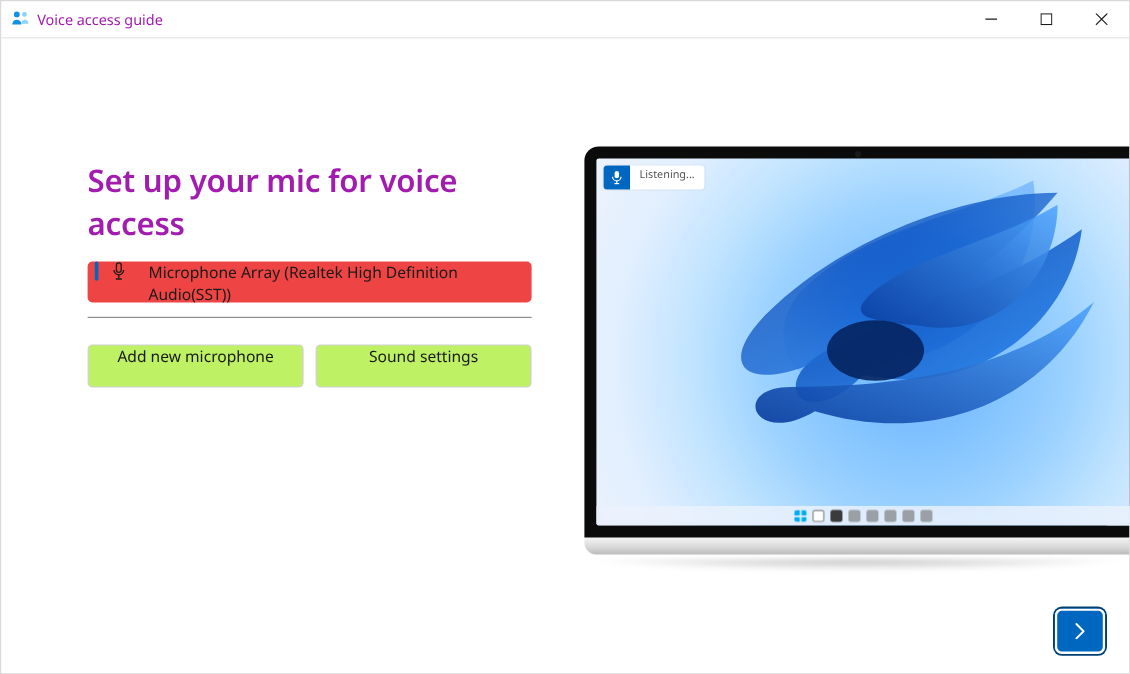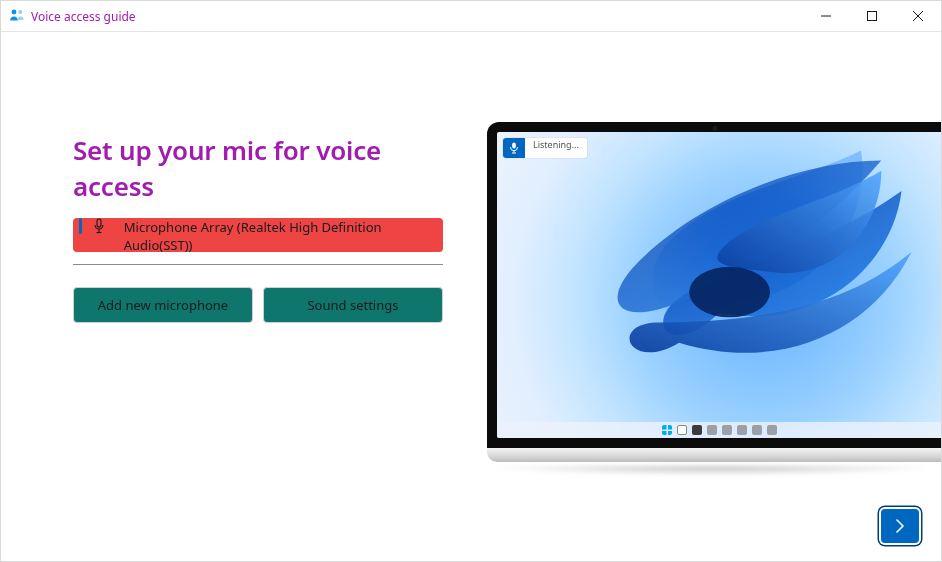--- a/index.html
+++ b/index.html
@@ -116,24 +116,24 @@
     margin-bottom: 22px;
   }
   .btn-row {
     display: flex;
     gap: 10px;
   }
   .btn {
     flex: 1;
     height: 34px;
     border: 1px solid #d0d0d0;
-    background: #0f766e;
+    background: #bef264;
     border-radius: 4px;
     display: flex;
-    align-items: center;
+    align-items: flex-start;
     justify-content: center;
     font-size: 13px;
     color: #1a1a1a;
   }
 
   
   .laptop {
     position: absolute;
     right: -1px;
     top: 90px;

